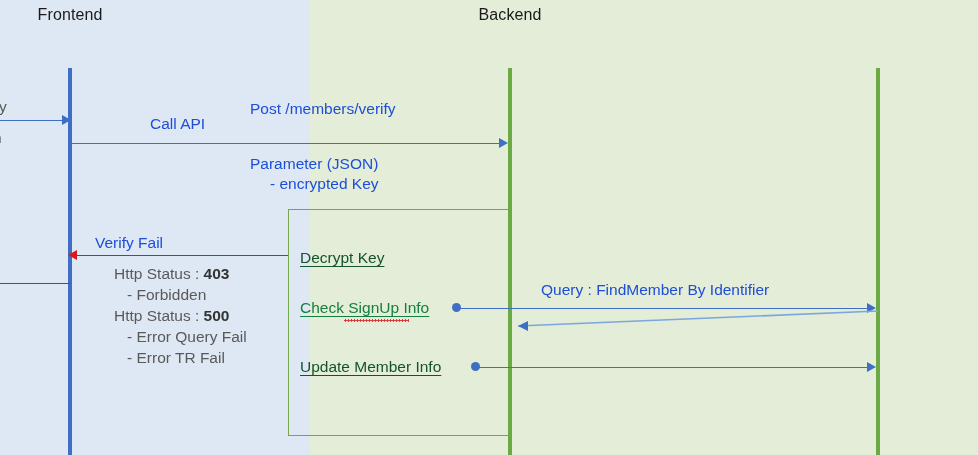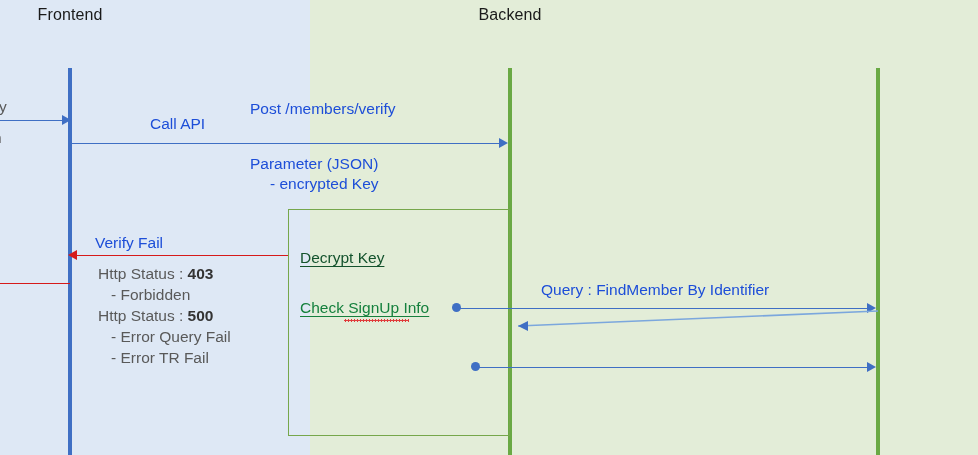--- a/index.html
+++ b/index.html
@@ -120,34 +120,35 @@
   <div class="label" style="left:270px; top:175px;">- encrypted Key</div>
 
   <div class="fragment-box" style="left:288px; top:209px; width:222px; height:227px;"></div>
 
   <div class="label" style="left:95px; top:234px;">Verify Fail</div>
   <div class="msg red" style="left:76px; top:255px; width:212px;"></div>
   <div class="arrowhead arrow-left red" style="left:68px; top:250px;"></div>
 
   <div class="msg plain" style="left:0px; top:283px; width:70px;"></div>
 
-  <div class="stack" style="left:98px; top:263px;">
+  <div class="stack" style="left:114px; top:263px;">
     <div><span>Http Status : </span><b>403</b></div>
     <div class="ind">- Forbidden</div>
     <div><span>Http Status : </span><b>500</b></div>
     <div class="ind">- Error Query Fail</div>
     <div class="ind">- Error TR Fail</div>
   </div>
 
   <div class="label u" style="left:300px; top:249px;">Decrypt Key</div>
 
   <div class="label spell" style="left:300px; top:299px;">
     <span class="spell-wrap" style="text-decoration:underline; text-underline-offset:3px;">Check SignUp Info</span>
   </div>
 
+  <div class="label u" style="left:300px; top:358px;">Update Member Info</div>
 
   <div class="dot" style="left:452px; top:303px;"></div>
   <div class="label" style="left:541px; top:281px;">Query : FindMember By Identifier</div>
   <div class="msg" style="left:456px; top:308px; width:416px;"></div>
   <div class="arrowhead arrow-right" style="left:867px; top:303px;"></div>
 
   <svg class="slant-svg" style="left:506px; top:300px;" width="376" height="32">
     <line x1="372" y1="11" x2="12" y2="26" stroke="#7ba7dd" stroke-width="1.6"></line>
     <polygon points="12,26 22,21 22,31" fill="#3f6fc4"></polygon>
   </svg>

